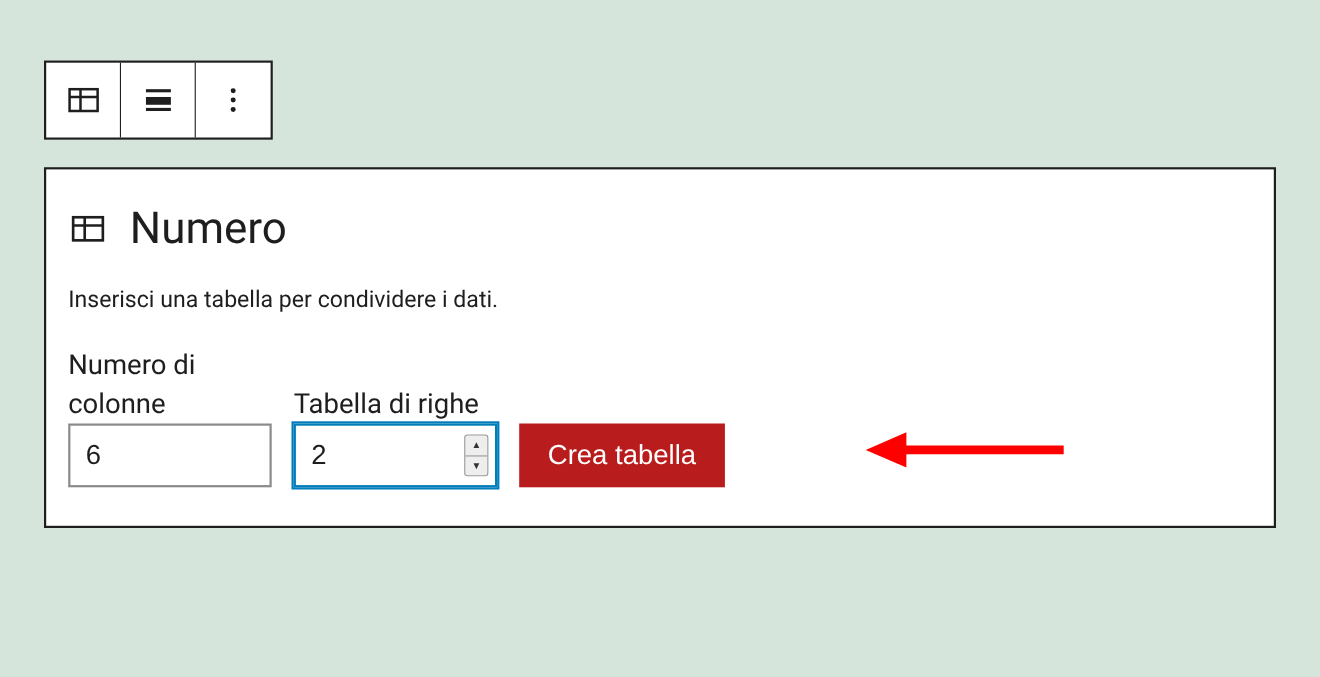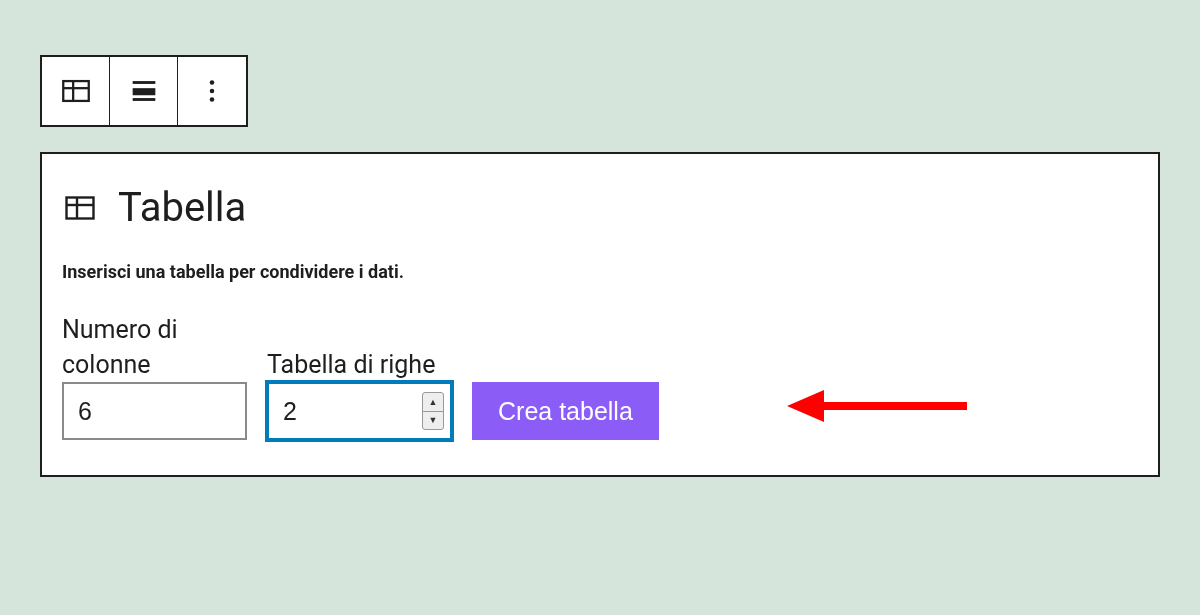--- a/index.html
+++ b/index.html
@@ -40,24 +40,23 @@
       gap: 20px;
       margin-bottom: 30px;
     }
     .block-title svg { width: 36px; height: 36px; }
     .block-title-text {
       font-size: 40px;
       font-weight: 400;
       color: #1e1e1e;
     }
     .description {
-      font-size: 18px;
+      font-size: 21px;
       color: #1e1e1e;
       margin-bottom: 30px;
-      font-weight: bold;
     }
     .controls {
       display: flex;
       align-items: flex-end;
       gap: 20px;
       position: relative;
     }
     .field {
       display: flex;
       flex-direction: column;
@@ -103,21 +102,21 @@
       align-items: center;
       justify-content: center;
       cursor: pointer;
       font-size: 9px;
       color: #333;
     }
     .spinner-btn:first-child { border-bottom: 1px solid #999; }
     .create-btn {
       height: 58px;
       padding: 12px 26px;
-      background: #8b5cf6;
+      background: #b91c1c;
       color: #fff;
       border: none;
       font-size: 25px;
       cursor: pointer;
     }
     .arrow-annotation {
       position: absolute;
       left: 720px;
       bottom: 14px;
       pointer-events: none;
@@ -152,21 +151,21 @@
   </div>
 </div>
 
 <div class="placeholder">
   <div class="block-title">
     <svg viewBox="0 0 24 24" fill="none" stroke="#1e1e1e" stroke-width="1.6">
       <rect x="3" y="5" width="18" height="14"></rect>
       <line x1="3" y1="10" x2="21" y2="10"></line>
       <line x1="10" y1="5" x2="10" y2="19"></line>
     </svg>
-    <span class="block-title-text">Tabella</span>
+    <span class="block-title-text">Numero</span>
   </div>
   <p class="description">Inserisci una tabella per condividere i dati.</p>
   <div class="controls">
     <div class="field">
       <label class="field-label">Numero di colonne</label>
       <div class="input-wrap">
         <input type="text" class="num-input" value="6" style="">
       </div>
     </div>
     <div class="field">

